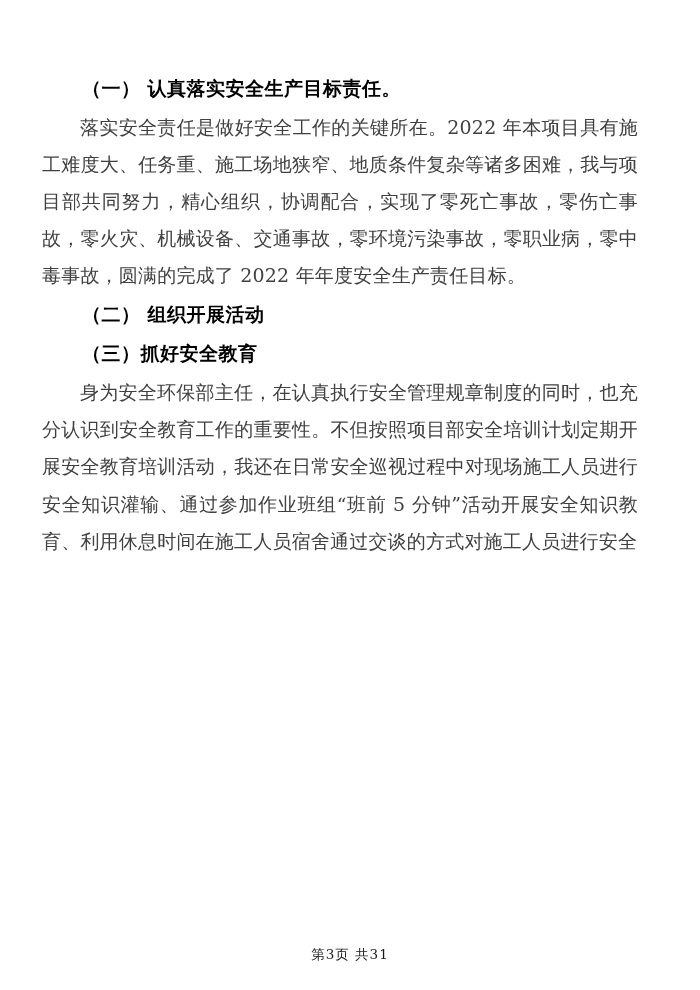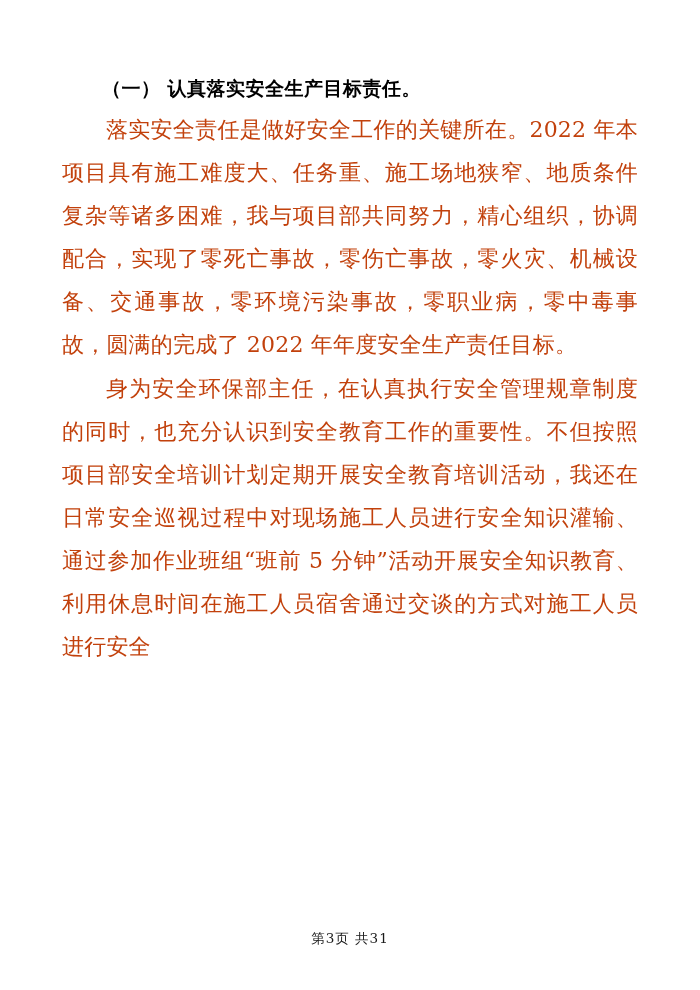--- a/index.html
+++ b/index.html
@@ -13,75 +13,77 @@
     font-family: "DejaVu Serif", "Liberation Serif", serif;
     color: #000000;
     position: relative;
     overflow: hidden;
   }
   .page {
     position: relative;
     width: 700px;
     height: 990px;
     box-sizing: border-box;
-    padding: 70px 62px 0 62px;
+    padding: 70px 62px 0 42px;
   }
   .doc-body {
     width: 100%;
   }
   .heading {
     font-family: "DejaVu Sans", "Liberation Sans", sans-serif;
     font-weight: bold;
     font-size: 19px;
     line-height: 1.95;
     letter-spacing: 0.5px;
     text-indent: 2.1em;
     margin: 0 0 2px 0;
     color: #000;
   }
   .para {
-    font-size: 22px;
+    font-size: 19px;
     line-height: 1.95;
     letter-spacing: 0.2px;
     text-indent: 2em;
     margin: 0 0 2px 0;
     text-align: justify;
     text-justify: inter-ideograph;
-    color: #c2410c;
+    color: #404040;
   }
   .para.last {
     margin-bottom: 8px;
   }
   .footer {
     position: absolute;
     left: 0;
     right: 0;
-    bottom: 42px;
+    bottom: 26px;
     text-align: center;
     font-size: 13.5px;
     font-family: "DejaVu Serif", "Liberation Serif", serif;
     letter-spacing: 1px;
     color: #1a1a1a;
   }
   .footer .num {
     font-family: "DejaVu Serif", "Liberation Serif", serif;
   }
 </style>
 </head>
 <body>
 
 <div class="page">
   <div class="doc-body">
 
     <p class="heading">（一） 认真落实安全生产目标责任。</p>
 
     <p class="para">落实安全责任是做好安全工作的关键所在。2022 年本项目具有施工难度大、任务重、施工场地狭窄、地质条件复杂等诸多困难，我与项目部共同努力，精心组织，协调配合，实现了零死亡事故，零伤亡事故，零火灾、机械设备、交通事故，零环境污染事故，零职业病，零中毒事故，圆满的完成了 2022 年年度安全生产责任目标。</p>
 
+    <p class="heading">（二） 组织开展活动</p>
 
 
+    <p class="heading">（三）抓好安全教育</p>
 
     <p class="para last">身为安全环保部主任，在认真执行安全管理规章制度的同时，也充分认识到安全教育工作的重要性。不但按照项目部安全培训计划定期开展安全教育培训活动，我还在日常安全巡视过程中对现场施工人员进行安全知识灌输、通过参加作业班组“班前 5 分钟”活动开展安全知识教育、利用休息时间在施工人员宿舍通过交谈的方式对施工人员进行安全</p>
 
   </div>
 
   <div class="footer">
     <span>第</span><span class="num">3</span><span>页 共</span><span class="num">31</span>
   </div>
 </div>
 

